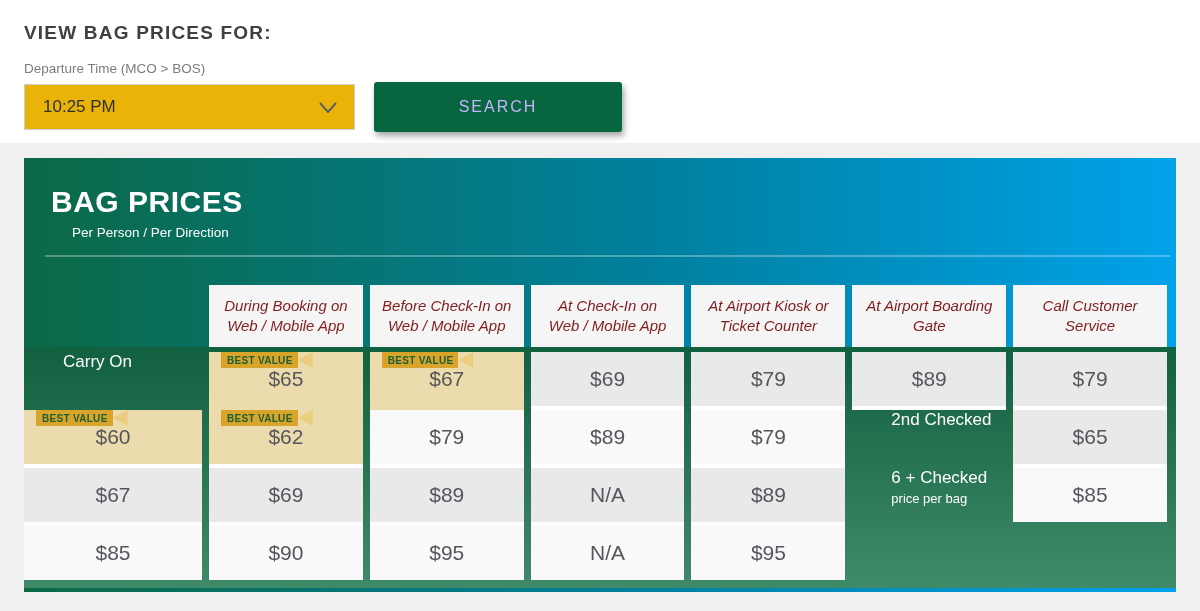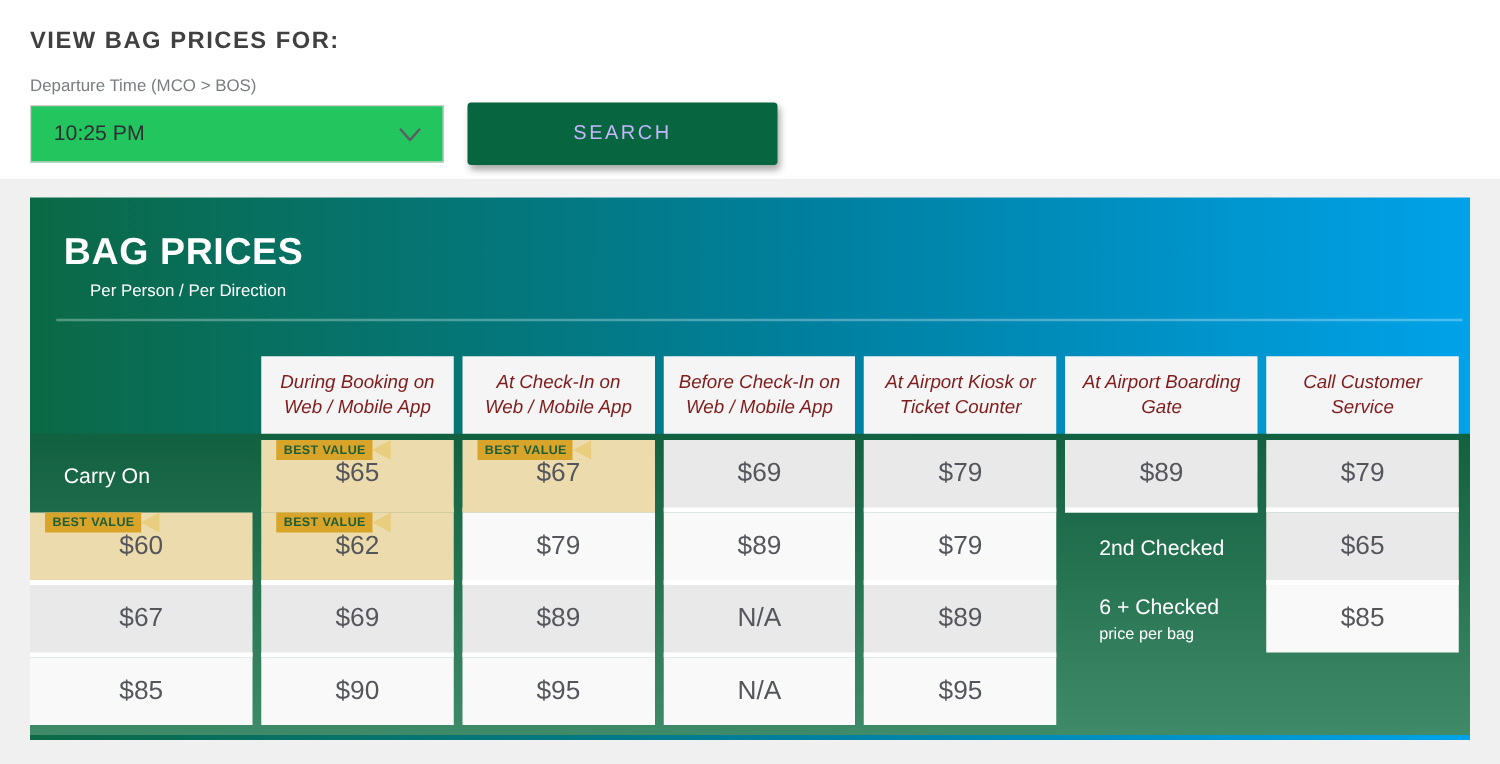--- a/index.html
+++ b/index.html
@@ -5,21 +5,21 @@
   * { box-sizing: border-box; margin: 0; padding: 0; }
   html,body { width:1200px; height:611px; overflow:hidden; }
   body { font-family: "Liberation Sans", "DejaVu Sans", sans-serif; background:#f0f0f1; }
 
   
   .top-section { background:#ffffff; height:143px; padding:22px 24px 0 24px; }
   .page-heading { font-size:19px; font-weight:bold; letter-spacing:1.2px; color:#404040; margin-bottom:17px; }
   .departure-label { font-size:13.5px; color:#7a7d80; margin-bottom:8px; }
   .controls-row { display:flex; align-items:flex-start; }
   .time-select {
-    width:331px; height:46px; background:#22c55e; border:1px solid #cecece;
+    width:331px; height:46px; background:#eab308; border:1px solid #cecece;
     display:flex; align-items:center; justify-content:space-between;
     padding:0 17px 0 18px; font-size:17px; color:#2e2f33; cursor:pointer;
   }
   .chevron { width:18px; height:11px; flex:0 0 auto; }
   .search-button {
     margin-left:19px; margin-top:-2px; width:248px; height:50px;
     background:#07653f; color:#c4b5fd; border:none; border-radius:3px;
     font-family:"Liberation Sans", sans-serif;
     font-size:16px; font-weight:normal; letter-spacing:2px;
     box-shadow:2px 4px 6px rgba(0,0,0,0.35); cursor:pointer;
@@ -38,22 +38,22 @@
   
   .grid { display:grid; grid-template-columns:178px repeat(6,1fr); column-gap:7px;
           padding-right:9px; width:100%; }
   .header-grid { margin-top:28px; }
   .hcell { background:#f5f5f6; height:62px; display:flex; align-items:center; justify-content:center;
            text-align:center; color:#7f1d1d; font-size:15px; line-height:1.32; padding:0 10px;font-style:italic; }
   .hcell.spacer { background:transparent; }
 
   .body-grid { background:linear-gradient(180deg,#11603f 0%, #3f8a69 100%);
                padding:5px 9px 8px 0; }
-  .label-cell { color:#ffffff; display:flex; flex-direction:column; justify-content:center;
-                padding-left:27px; height:58px; }
+  .label-cell { color:#ffffff; display:flex; flex-direction:column; 
+                padding-left:39px; height:58px; }
   .label-cell .main { font-size:17px; }
   .label-cell .sub { font-size:13px; margin-top:3px; }
   .label-cell.last { height:54px; }
 
   .vcell { position:relative; height:58px; display:flex; align-items:center; justify-content:center;
            font-size:21px; color:#55565c; border-bottom:4px solid #ffffff; }
   .vcell.odd  { background:#e9e9ea; }
   .vcell.even { background:#f9f9f9; }
   .vcell.best { background:#ecdcad; }
   .vcell.best.tan-gap { border-bottom-color:#ecdcad; }
@@ -84,22 +84,22 @@
 </div>
 
 <div class="panel">
   <div class="panel-title">BAG PRICES</div>
   <div class="panel-subtitle">Per Person / Per Direction</div>
   <div class="panel-divider"></div>
 
   <div class="grid header-grid" id="header-grid">
     <div class="hcell spacer"></div>
   <div class="hcell">During Booking on Web / Mobile App</div>
+      <div class="hcell">Before Check-In on Web / Mobile App</div>
       <div class="hcell">At Check-In on Web / Mobile App</div>
-      <div class="hcell">Before Check-In on Web / Mobile App</div>
       <div class="hcell">At Airport Kiosk or Ticket Counter</div>
       <div class="hcell">At Airport Boarding Gate</div>
       <div class="hcell">Call Customer Service</div>
     </div>
 
   <div class="grid body-grid" id="body-grid">
       <div class="label-cell">
         <span class="main">Carry On</span>
       </div>
       <div class="vcell odd best tan-gap">

